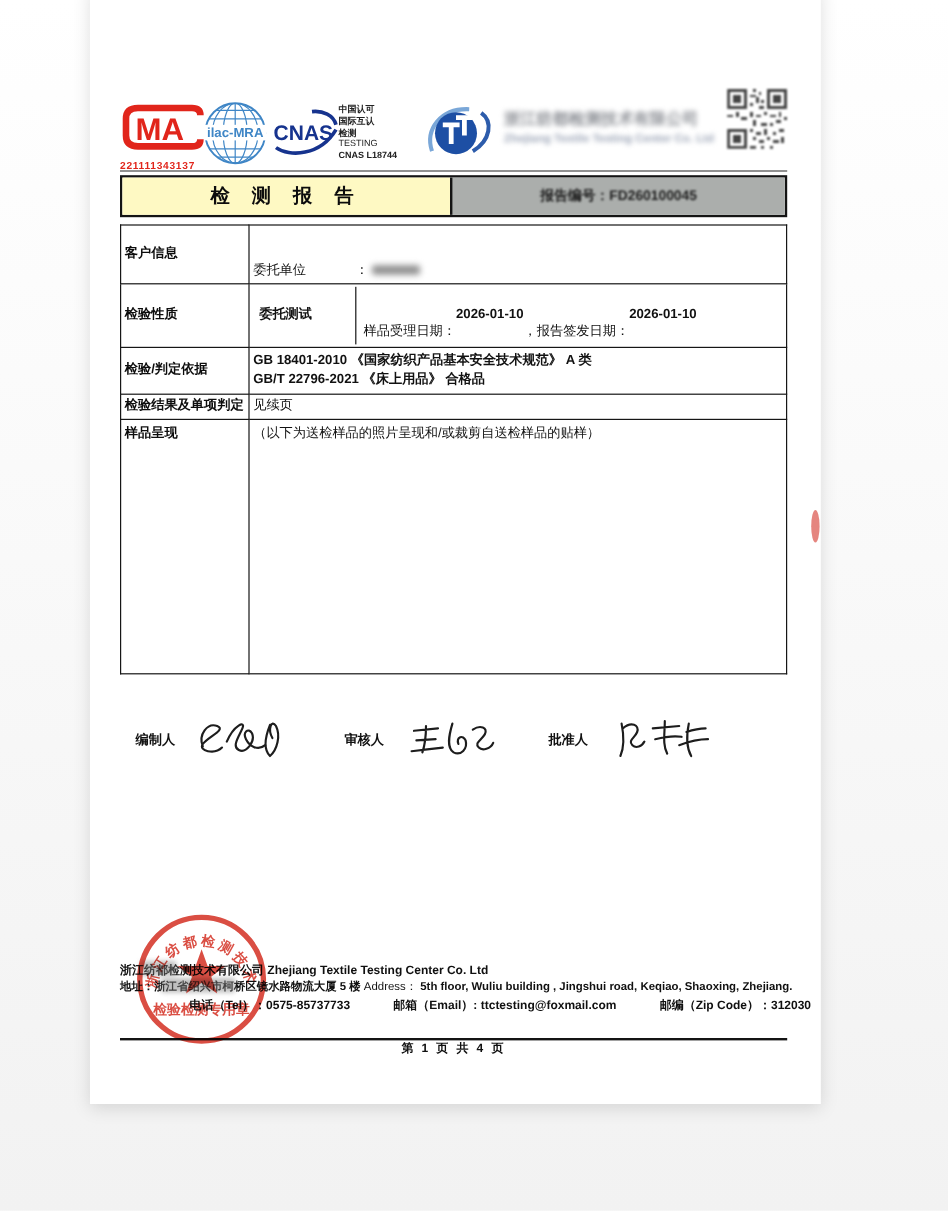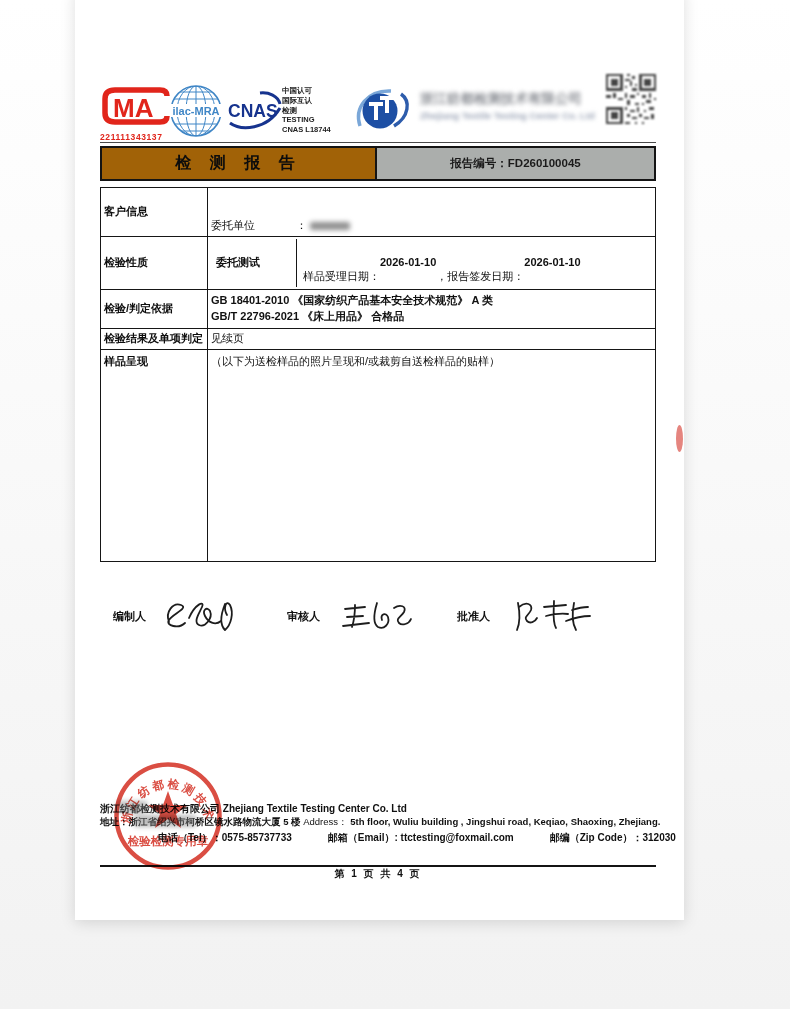--- a/index.html
+++ b/index.html
@@ -15,21 +15,21 @@
   .acctext { font-size:7.5px; line-height:9.8px; color:#222; font-weight:600; white-space:nowrap; }
   .names { line-height:1.1; }
   .name-cn { font-size:13.5px; font-weight:700; color:#8d9096; filter:blur(2.3px); white-space:nowrap; }
   .name-en { font-size:9.5px; font-weight:600; color:#9aa3b5; filter:blur(2px); white-space:nowrap; margin-top:4px; }
   .qr { filter:blur(.8px); opacity:.88; }
 
   .topline { position:absolute; left:25px; top:154px; width:556px; height:1px; background:#4a4a4a; }
 
   
   .titlebar { position:absolute; left:25px; top:158px; width:556px; height:35px; display:flex; border:2px solid #141414; }
-  .title-left { width:273px; background:#a16207; display:flex; align-items:center; justify-content:center;
+  .title-left { width:273px; background:#fef9c3; display:flex; align-items:center; justify-content:center;
                 font-size:16px; font-weight:700; letter-spacing:7px; color:#0c0c0c; }
   .title-right { flex:1; background:#abaeac; border-left:2px solid #141414; display:flex; align-items:center; justify-content:center;
                  font-size:11.5px; font-weight:700; color:#1b1b1b; filter:blur(0); }
   .title-right span { filter:blur(.7px); }
 
   
   table.main { position:absolute; left:25px; top:199px; width:556px; border-collapse:collapse; table-layout:fixed; }
   table.main td { border:1.5px solid #161616; font-size:11px; padding:2px 3px; vertical-align:middle; line-height:1.45; }
   td.lab { font-weight:700; color:#0d0d0d; }
   .field { display:inline-block; width:85px; }
@@ -110,21 +110,21 @@
           <path d="M3,33 C14,41 40,40 53,18" fill="none" stroke="#16338e" stroke-width="3"></path>
           <path d="M53,14 C51,6 42,2 33,3" fill="none" stroke="#16338e" stroke-width="3"></path>
           <text x="1" y="27" font-size="17.5" font-weight="bold" fill="#16338e" font-family="Liberation Sans,sans-serif">CNAS</text>
         </svg>
       </div>
 
       <div class="abs acctext" style="left:182px;top:2px;">
         <div>中国认可</div>
         <div>国际互认</div>
         <div>检测</div>
-        <div style="font-weight:700">TESTING</div>
+        <div style="font-weight:400">TESTING</div>
         <div style="font-weight:700">CNAS L18744</div>
       </div>
 
       <div class="abs" style="left:253px;top:0;">
         <svg width="62" height="54" viewBox="0 0 62 54">
           <path d="M7,42 C1,24 14,6 38,7" fill="none" stroke="#7aa7d8" stroke-width="3.4"></path>
           <path d="M48,10 C58,17 56,33 41,42" fill="none" stroke="#2d5cab" stroke-width="3.4"></path>
           <circle cx="27" cy="27" r="17.5" fill="#1d4fa4"></circle>
           <g stroke="#fff" stroke-width="4" fill="none">
             <path d="M16,20 h14 M23,20 v16"></path>

